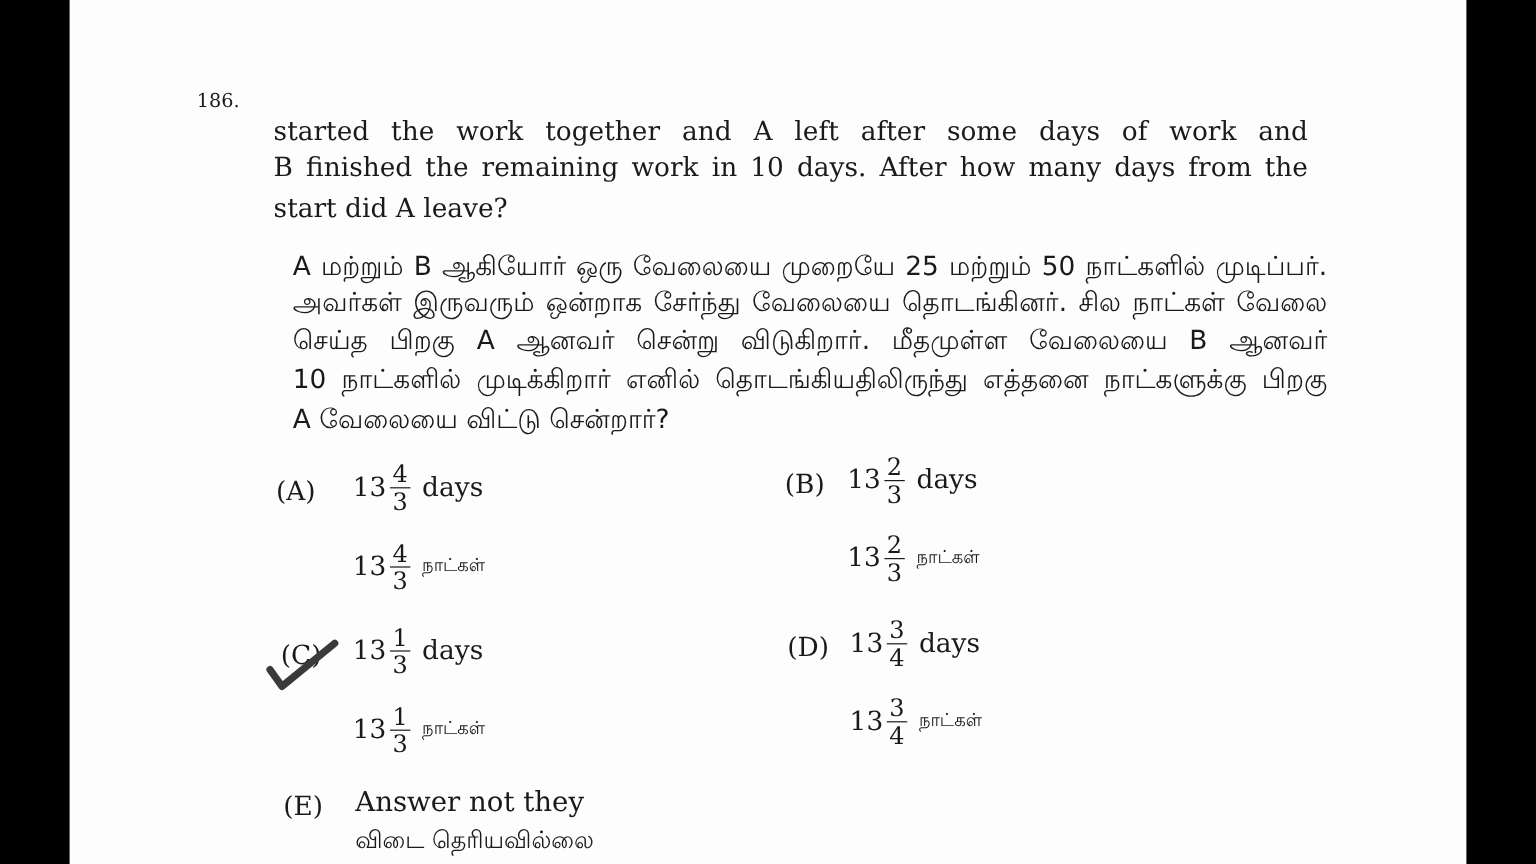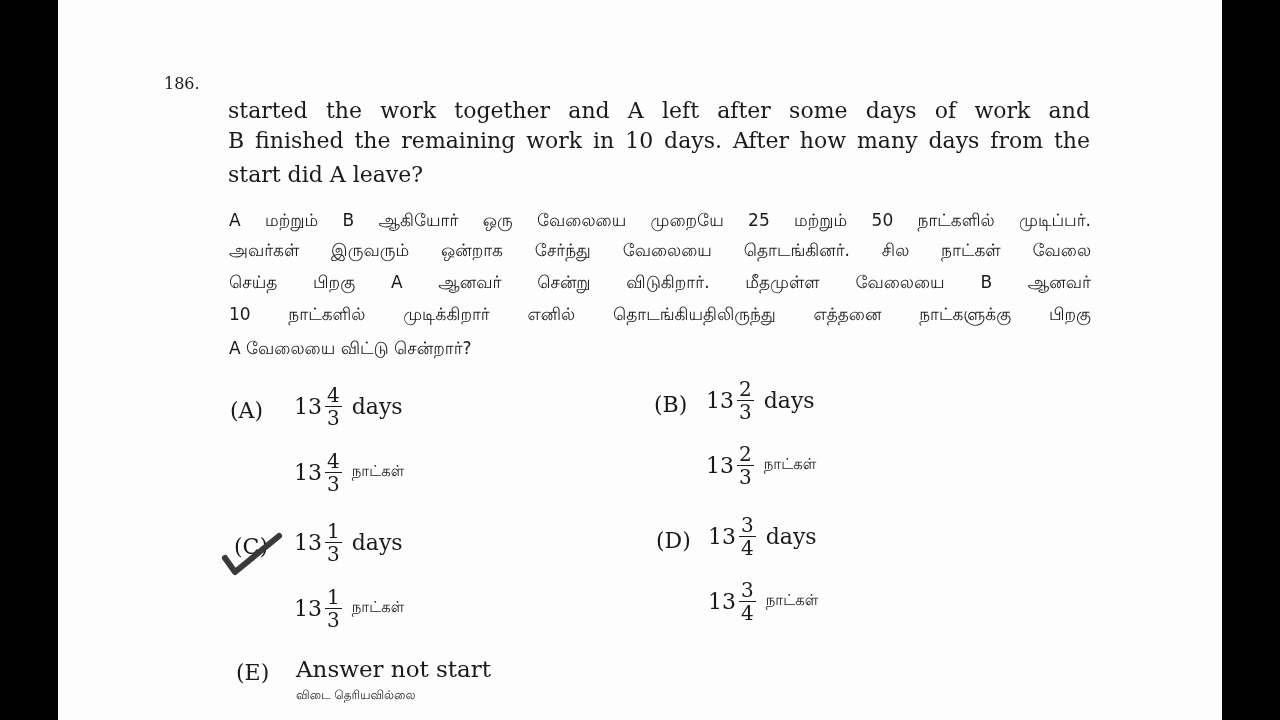--- a/index.html
+++ b/index.html
@@ -3,21 +3,21 @@
   <meta charset="utf-8">
   <style>
     html, body { margin:0; padding:0; }
     body { width:1280px; height:720px; background:#000; position:relative; overflow:hidden; }
     .page { position:absolute; left:58px; top:0; width:1164px; height:720px; background:#fdfdfd; }
     .serif { font-family: "DejaVu Serif", "Liberation Serif", serif; color:#1a1a1a; }
     .sans { font-family: "DejaVu Sans", "Liberation Sans", sans-serif; color:#1a1a1a; }
     .qnum { position:absolute; left:106px; top:74px; font-size:16px; }
     .qline { position:absolute; left:170px; font-size:22px; white-space:nowrap; width:862px; }
     .justify { text-align:justify; text-align-last:justify; }
-    .tline { position:absolute; left:171px; font-size:17px; white-space:nowrap; width:862px; }
+    .tline { position:absolute; left:186px; font-size:22px; white-space:nowrap; width:862px; }
     .opt { position:absolute; font-size:22px; }
     .mixed { display:inline-flex; align-items:center; }
     .whole { font-size:22px; }
     .frac { display:inline-flex; flex-direction:column; align-items:center; margin:0 10px 0 3px; font-size:20px; line-height:22px; }
     .frac .num { border-bottom:1.5px solid #1a1a1a; padding:0 2px; }
     .unit { font-size:22px; }
     .tunit { font-family:Liberation Serif, serif; font-size:15px; }
     .check { position:absolute; left:163px; top:528px; width:62px; height:50px; }
   </style>
 </head>
@@ -106,16 +106,16 @@
   <div class="opt serif mixed" style="left:650px; top:579px;">
     <span class="whole">13</span>
     <span class="frac">
         <span class="num">3</span>
         <span>4</span>
       </span>
     <span class="tunit">நாட்கள்</span>
   </div>
 
   <div class="opt serif" style="left:178px; top:660px;">(E)</div>
-  <div class="opt serif" style="left:238px; top:656px; font-size:23px;">Answer not start</div>
-  <div class="opt sans" style="left:238px; top:688px; font-size:12px;">விடை தெரியவில்லை</div>
+  <div class="opt serif" style="left:238px; top:656px; font-size:23px;">Answer not they</div>
+  <div class="opt sans" style="left:238px; top:688px; font-size:20px;">விடை தெரியவில்லை</div>
 
 </div>
 
 </body></html>

